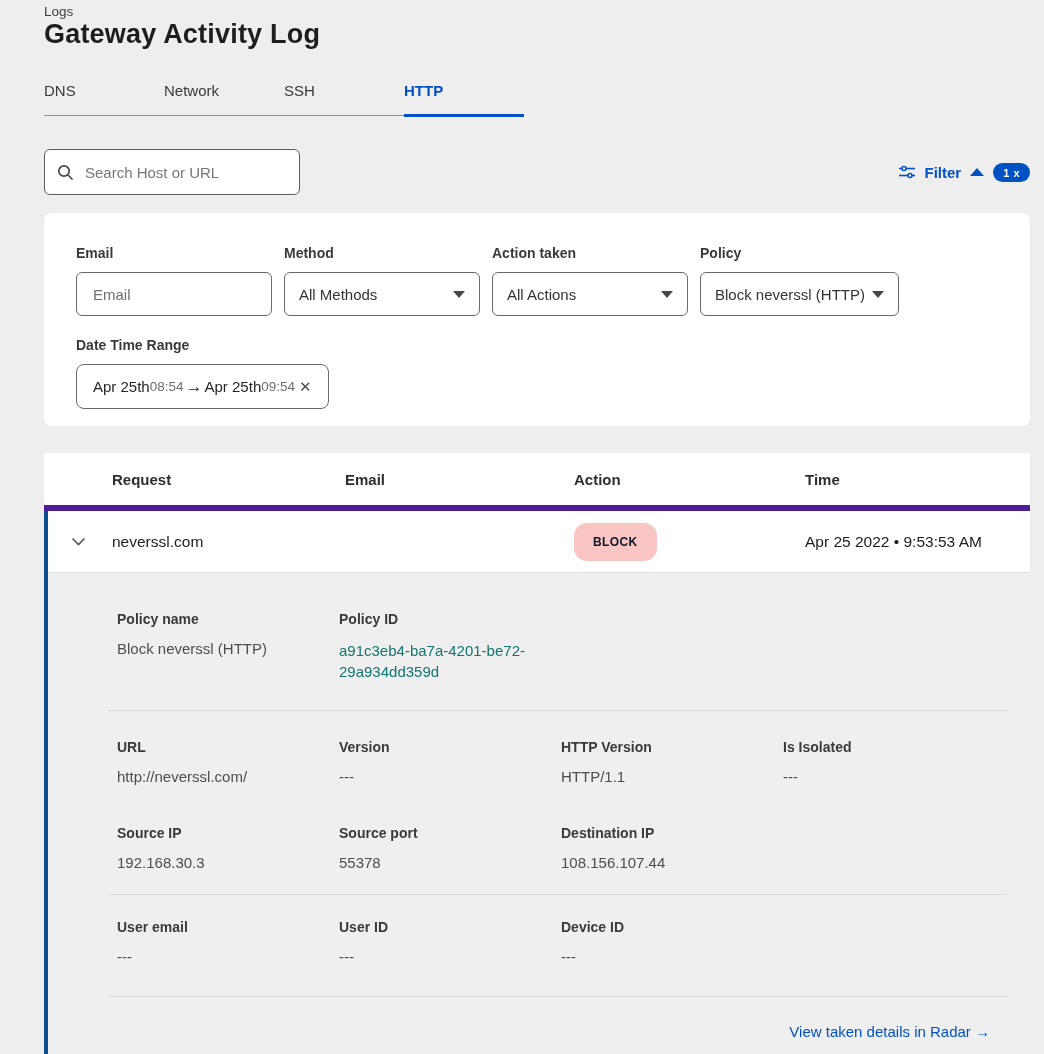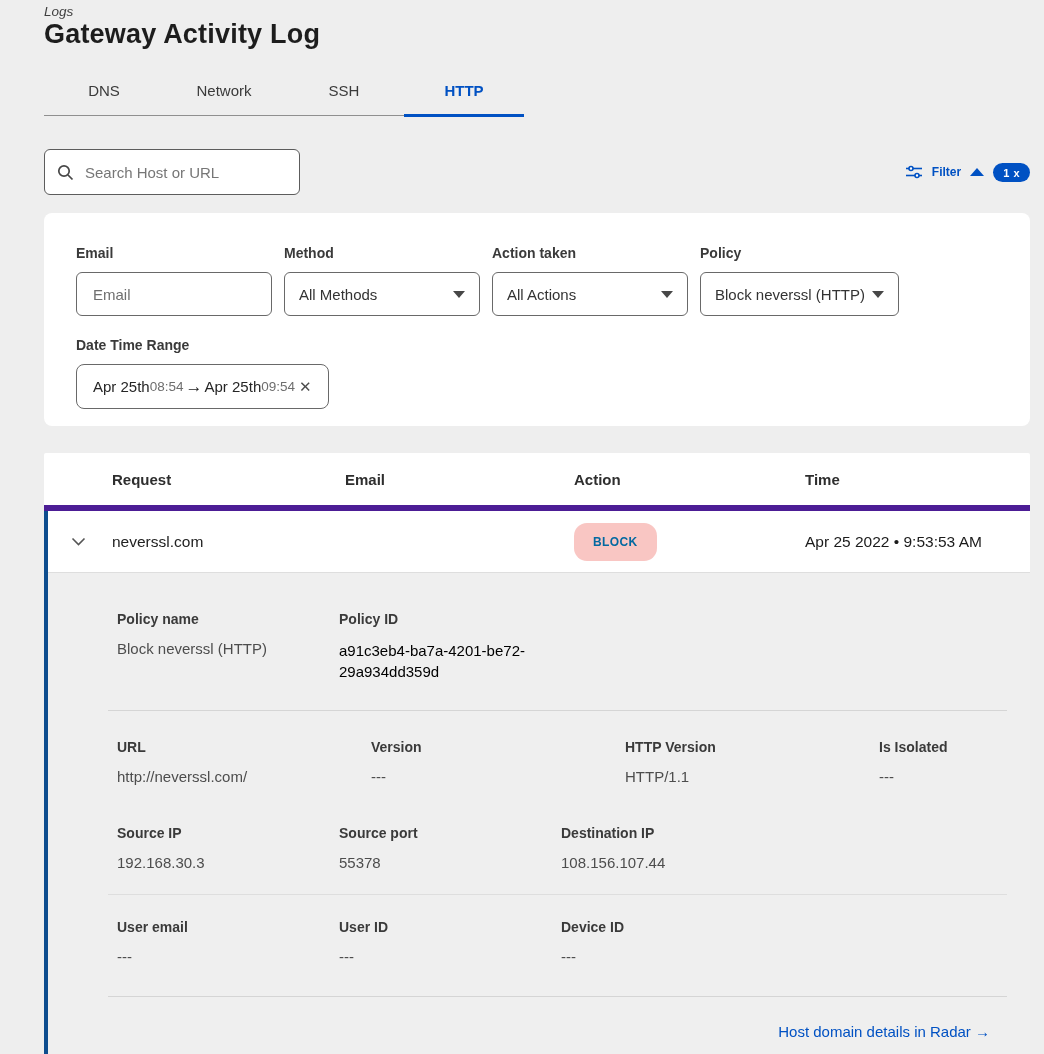--- a/index.html
+++ b/index.html
@@ -6,38 +6,38 @@
   html,body { margin:0; padding:0; }
   body {
     width:1044px; height:1054px; overflow:hidden;
     background:#eeeeee;
     font-family:"Liberation Sans", sans-serif;
     color:#222;
   }
   .page { padding:4px 14px 0 44px; width:1044px; }
 
   
-  .breadcrumb { font-size:13.5px; color:#3f3f3f;font-style:italic; }
+  .breadcrumb { font-size:13.5px; color:#3f3f3f; }
   .page-title { font-size:27px; font-weight:700; color:#1d1d1d; letter-spacing:.2px; }
 
   
   .tabs { margin-top:22px; width:480px; display:flex; border-bottom:1px solid #8f8f8f; }
-  .tab { width:120px; text-align:center; padding:10px 0 16px; font-size:15px; color:#3a3a3a; cursor:pointer; position:relative; }
+  .tab { width:120px; padding:10px 0 16px; font-size:15px; color:#3a3a3a; cursor:pointer; position:relative; }
   .tab.active { color:#0051c3; font-weight:700; }
   .tab.active::after { content:""; position:absolute; left:0; right:0; bottom:-2px; height:3px; background:#0051c3; }
 
   
   .toolbar { margin-top:33px; display:flex; align-items:center; width:986px; }
   .searchbox { width:256px; height:46px; background:#fff; border:1px solid #5c5c5c; border-radius:6px;
                display:flex; align-items:center; padding:0 12px; gap:9px; }
   .searchbox input { border:none; outline:none; background:transparent; width:100%; font-size:15px;
                      font-family:"Liberation Sans", sans-serif; color:#333; }
   .searchbox input::placeholder { color:#767676; }
   .filter-cluster { margin-left:auto; display:flex; align-items:center; gap:9px; cursor:pointer; }
-  .filter-label { color:#0051c3; font-size:12px; font-weight:700; }
+  .filter-label { color:#0051c3; font-size:15px; font-weight:700; }
   .caret-up { width:0; height:0; border-left:7px solid transparent; border-right:7px solid transparent; border-bottom:8px solid #0051c3; }
   .filter-count { background:#0051c3; color:#fff; font-size:11px; font-weight:700; border-radius:10px; padding:4px 10px 3px; letter-spacing:.5px; }
 
   
   .filter-panel { margin-top:18px; width:986px; height:213px; background:#fff; border-radius:8px; padding:32px 32px 0; }
   .filter-grid { display:grid; grid-template-columns:196px 196px 196px 199px; column-gap:12px; }
   .field-label { display:block; font-size:14px; font-weight:700; color:#3a3a3a; margin-bottom:11px; }
   .text-input, .select {
     width:100%; height:44px; border:1px solid #696969; border-radius:6px; background:#fff;
     font-size:15px; color:#333; padding:0 14px; display:flex; align-items:center;
@@ -56,34 +56,34 @@
 
   
   .table-card { margin-top:27px; width:986px; background:#fff; border-radius:2px; min-height:602px; position:relative; }
   .tgrid { display:grid; grid-template-columns:68px 233px 229px 231px auto; align-items:center; }
   .thead { height:58px; font-size:15px; font-weight:700; color:#2e2e2e; border-bottom:6px solid #4c1d95; }
   .row-block { position:relative; }
   .accent-bar { position:absolute; left:0; top:0; bottom:0; width:4px; background:#0e4d8e; z-index:2; }
   .trow { height:62px; background:#fff; border-bottom:1px solid #dedede; cursor:pointer; }
   .chev-cell { padding-left:27px; display:flex; align-items:center; }
   .req-cell { font-size:15.5px; color:#222; }
-  .badge-block { display:inline-block; background:#f9c6c3; color:#0369a1; font-size:12px; font-weight:700;
+  .badge-block { display:inline-block; background:#f9c6c3; color:#0f172a; font-size:12px; font-weight:700;
                  letter-spacing:.4px; border-radius:13px; padding:12px 19px;text-align:center; }
   .time-cell { font-size:15.5px; color:#1b1b1b; }
 
   
   .details { background:#efefef; height:481px; overflow:hidden; }
   .dsection { display:grid; grid-template-columns:repeat(4,222px); padding-left:73px; }
   .dlabel { font-size:14px; font-weight:700; color:#3a3a3a; }
   .dvalue { margin-top:13px; font-size:15px; color:#4d4d4d; }
   .s-policy { padding-top:38px; padding-bottom:27px; }
-  .s-url { padding-top:28px; padding-bottom:16px;gap:32px; }
+  .s-url { padding-top:28px; padding-bottom:16px; }
   .s-net { padding-top:24px; padding-bottom:23px; }
   .s-user { padding-top:24px; padding-bottom:31px; }
-  .policy-link { color:#000000; text-decoration:none; display:inline-block; width:195px; line-height:1.42; word-break:break-word; }
+  .policy-link { color:#0f766e; text-decoration:none; display:inline-block; width:195px; line-height:1.42; word-break:break-word; }
   .divider { height:1px; background:#d5d5d5; margin:0 23px 0 64px; }
   .divider.faint { background:#dedede; }
   .radar-row { text-align:right; padding:26px 40px 0 0; }
   .radar-link { color:#0051c3; font-size:15px; text-decoration:none; cursor:pointer; }
 
   svg { display:block; }
 </style>
 </head>
 <body>
 
@@ -259,20 +259,20 @@
           <div>
             <div class="dlabel">Device ID</div>
             <div class="dvalue">---</div>
           </div>
           <div></div>
         </div>
 
         <div class="divider"></div>
 
         <div class="radar-row">
-          <a class="radar-link">Host domain details in Radar →</a>
+          <a class="radar-link">View taken details in Radar →</a>
         </div>
 
       </div>
     </div>
   </div>
 
 </div>
 
 </body></html>

